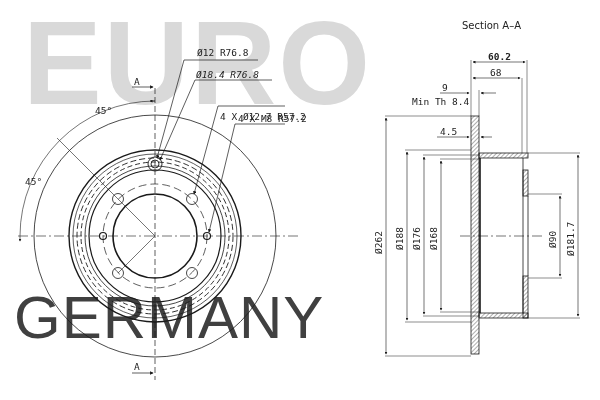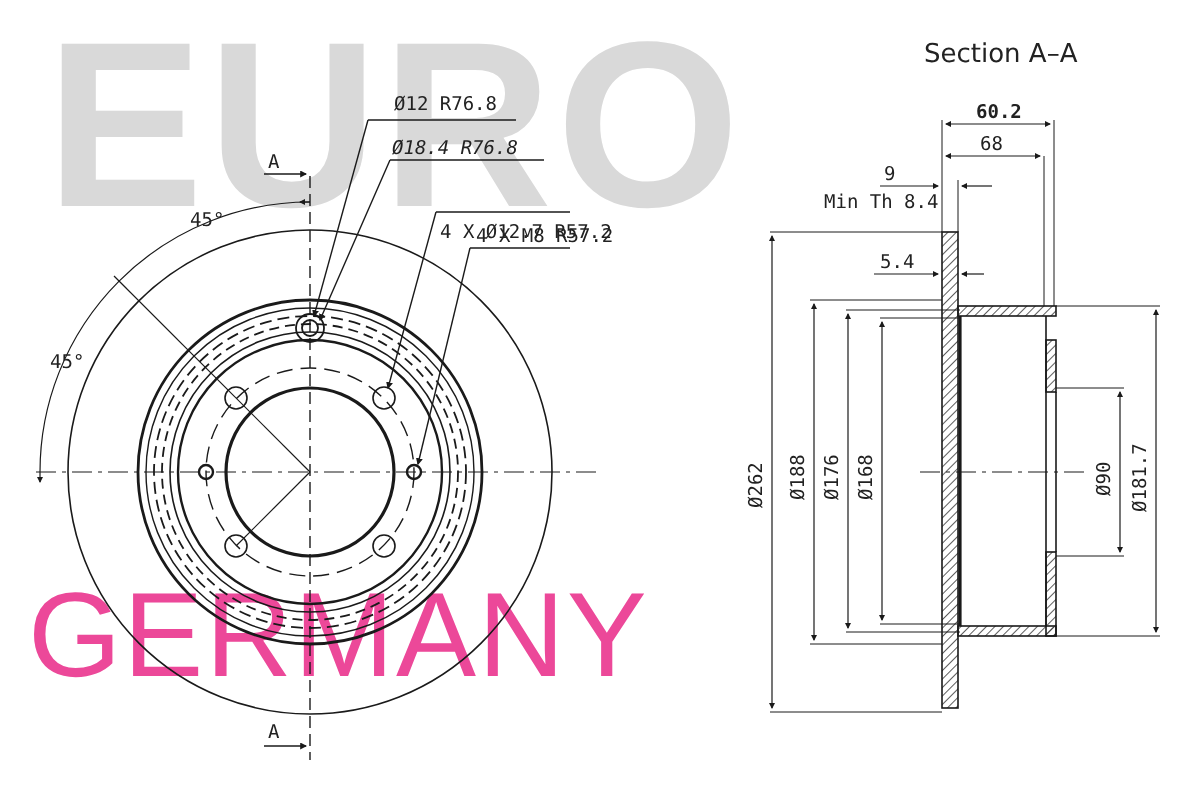--- a/index.html
+++ b/index.html
@@ -1,25 +1,25 @@
 <!DOCTYPE html>
 <html><head>
 <meta charset="utf-8">
 <style>
   html, body { margin: 0; padding: 0; background: #ffffff; }
   body { width: 600px; height: 400px; overflow: hidden; position: relative; font-family: "DejaVu Sans", sans-serif; }
   .canvas { position: absolute; left: 0; top: 0; width: 600px; height: 400px; }
   .wm { position: absolute; color: #d9d9d9; font-family: "Liberation Sans", sans-serif; font-weight: bold; line-height: 1; letter-spacing: -2px; z-index: 0; }
   .wm-euro { left: 12px; top: 4px; font-size: 118px; letter-spacing: 2px; margin-left: 11px; }
   .wm-brake { left: 12px; top: 124px; font-size: 124px; letter-spacing: 0px; }
-  .wm-germany { left: 14px; top: 288px; font-size: 60px; font-weight: normal; letter-spacing: 1px; color: #ec4899; }
+  .wm-germany { left: 14px; top: 288px; font-size: 60px; font-weight: normal; letter-spacing: 1px; color: #404040; }
   svg.drawing { position: absolute; left: 0; top: 0; z-index: 1; }
   .lbl { position: absolute; z-index: 2; font-family: "DejaVu Sans Mono", monospace; font-size: 9.5px; color: #222; white-space: nowrap; }
   .vlbl { position: absolute; z-index: 2; font-family: "DejaVu Sans Mono", monospace; font-size: 9.5px; color: #222; white-space: nowrap; transform: rotate(-90deg); transform-origin: left top; }
-  .title { font-family: "DejaVu Sans", sans-serif; font-size: 13px; }
+  .title { font-family: "DejaVu Sans", sans-serif; font-size: 10px; }
 </style>
 </head>
 <body>
 
 <div class="canvas">
 
   <div class="wm wm-euro">EURO</div>
   <div class="wm wm-germany">GERMANY</div>
 
   <svg class="drawing" width="600" height="400" viewBox="0 0 600 400">
@@ -136,21 +136,21 @@
   <span class="lbl" style="left:185px;top:47px;padding-left:12px;">Ø12  R76.8</span>
   <span class="lbl" style="left:196px;top:69px;font-style:italic;">Ø18.4  R76.8</span>
   <span class="lbl" style="left:220px;top:111px;text-align:center;">4 X Ø12.7  R57.2</span>
   <span class="lbl" style="left:238px;top:113px;">4 X M8  R57.2</span>
 
   <span class="lbl title" style="left:462px;top:20px;">Section A–A</span>
   <span class="lbl" style="left:488px;top:51px;font-weight:bold;">60.2</span>
   <span class="lbl" style="left:490px;top:67px;">68</span>
   <span class="lbl" style="left:442px;top:82px;">9</span>
   <span class="lbl" style="left:412px;top:96px;">Min Th  8.4</span>
-  <span class="lbl" style="left:440px;top:126px;">5.4</span>
+  <span class="lbl" style="left:440px;top:126px;">4.5</span>
 
   <span class="vlbl" style="left:373px;top:254px;">Ø262</span>
   <span class="vlbl" style="left:394px;top:250px;">Ø188</span>
   <span class="vlbl" style="left:411px;top:250px;">Ø176</span>
   <span class="vlbl" style="left:428px;top:250px;">Ø168</span>
   <span class="vlbl" style="left:547px;top:248px;">Ø90</span>
   <span class="vlbl" style="left:565px;top:256px;">Ø181.7</span>
 </div>
 
 </body></html>

